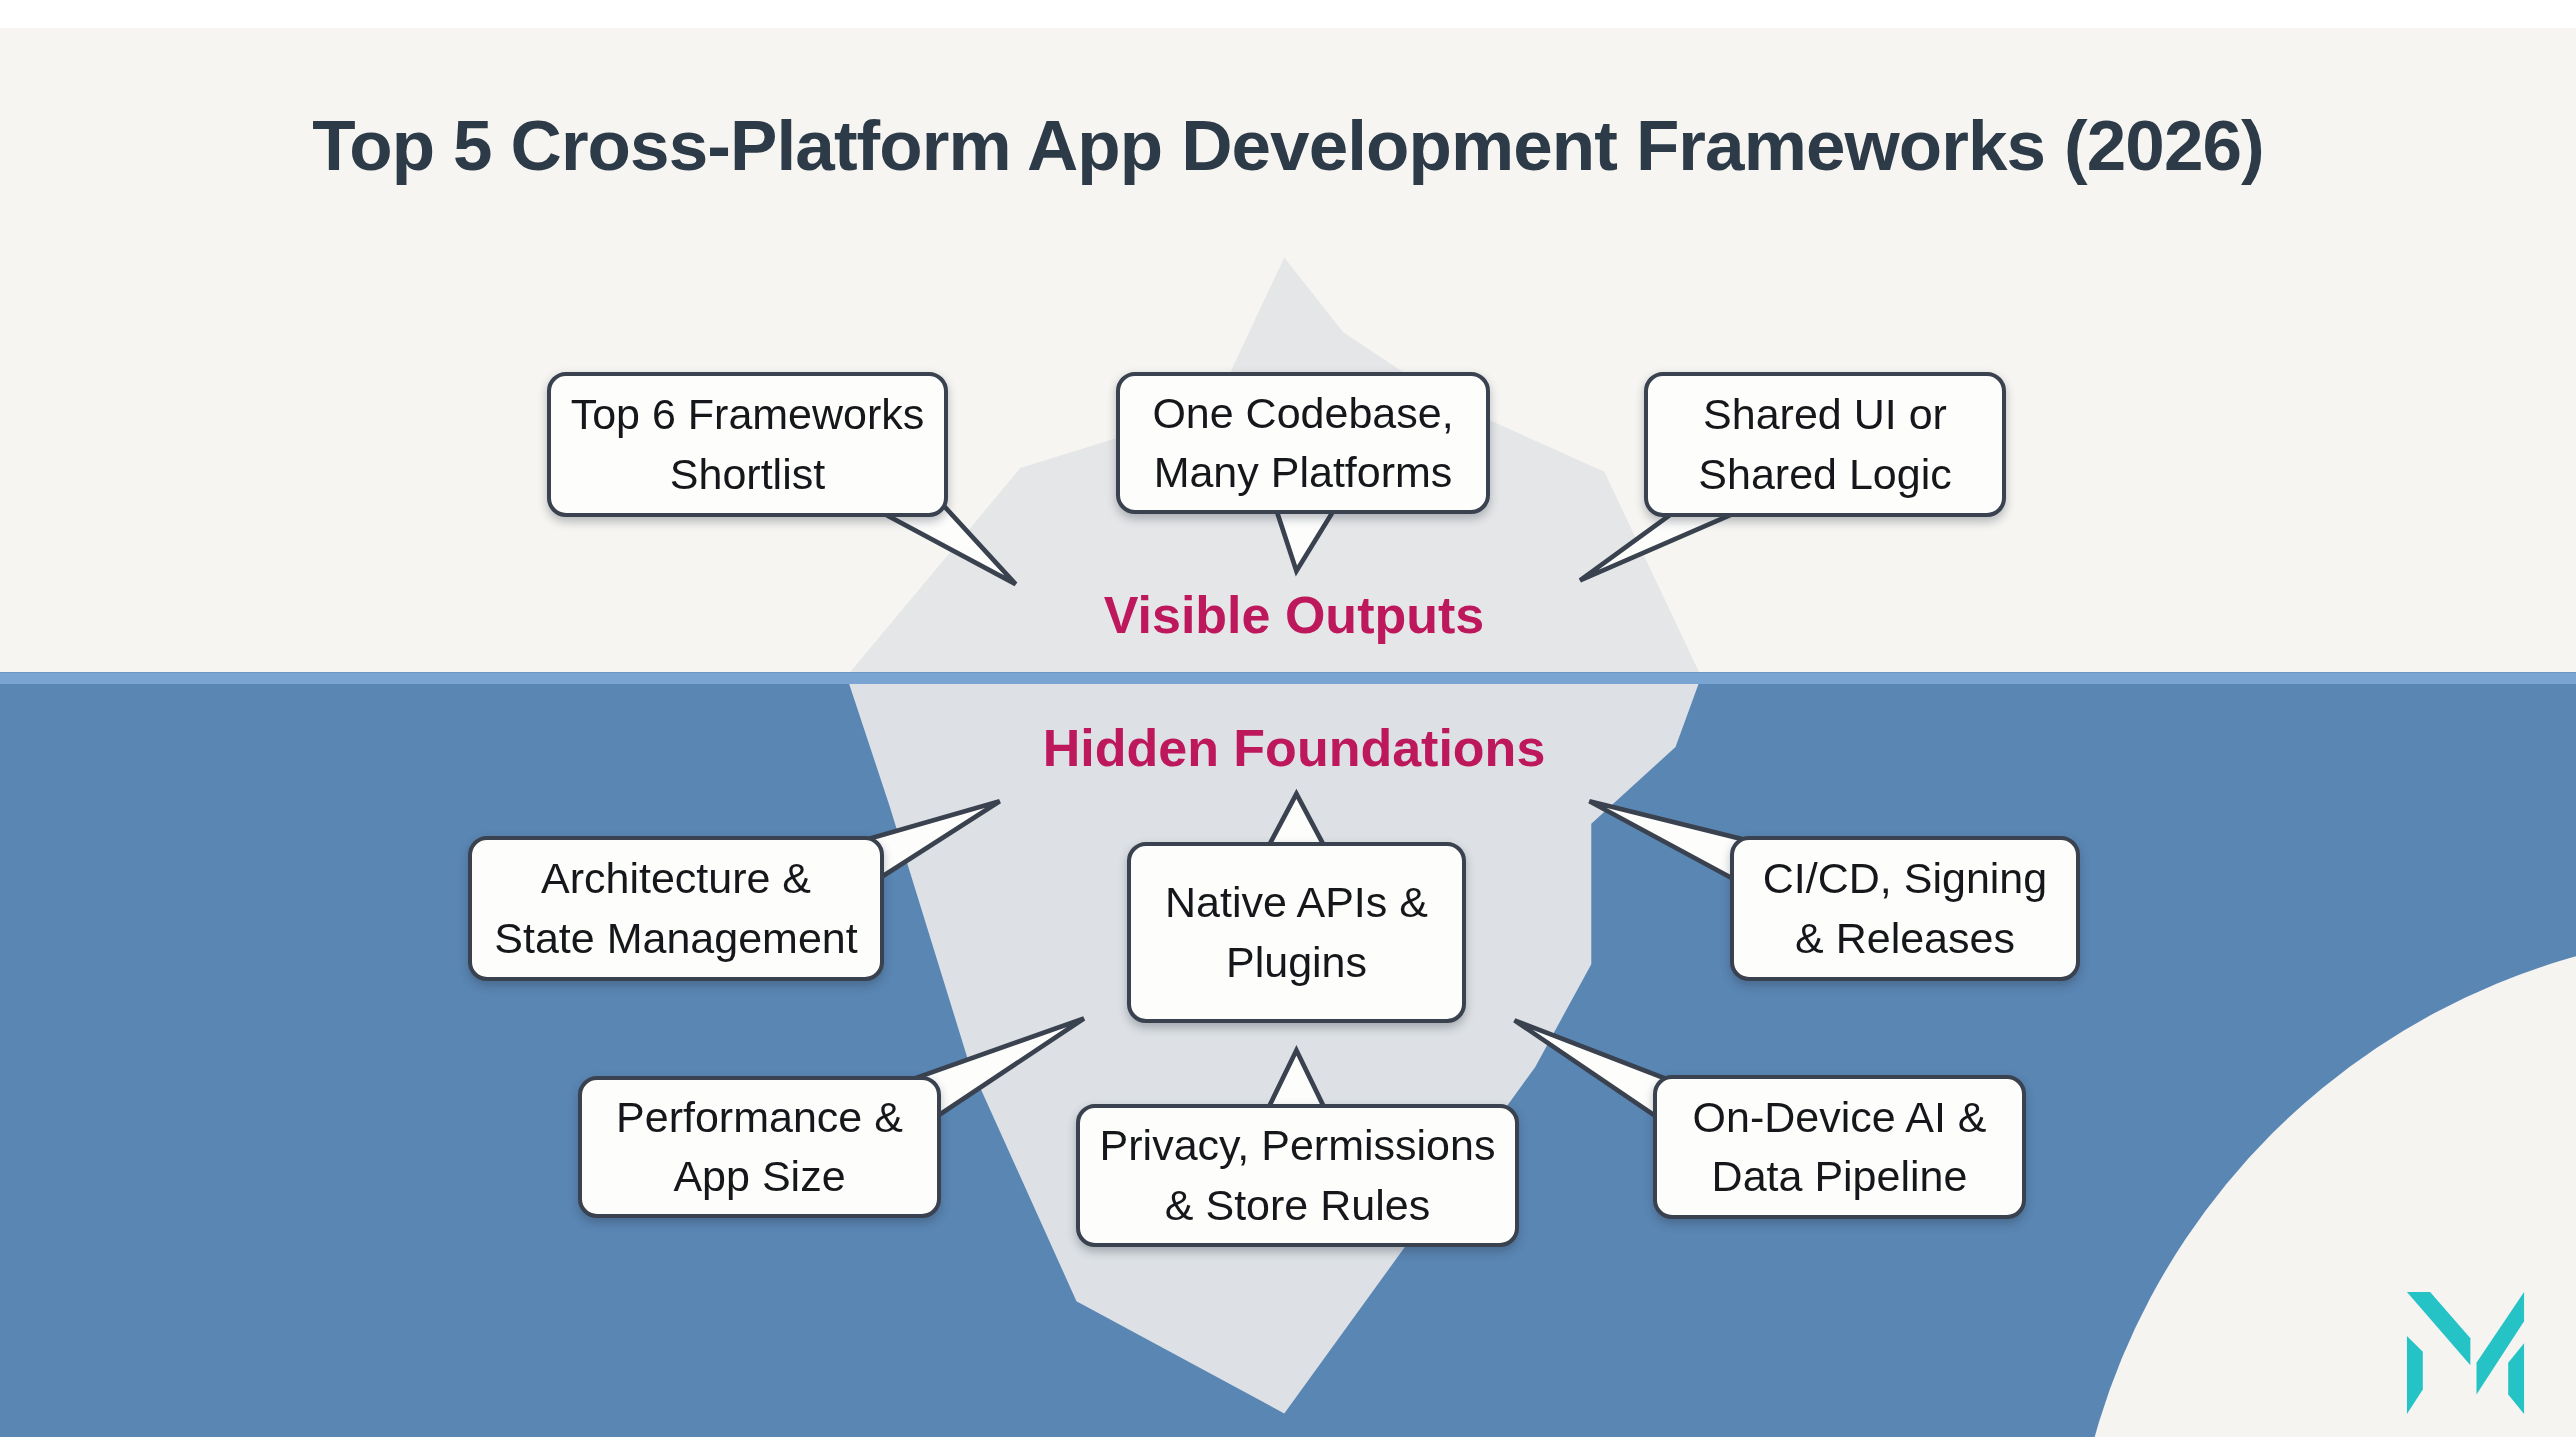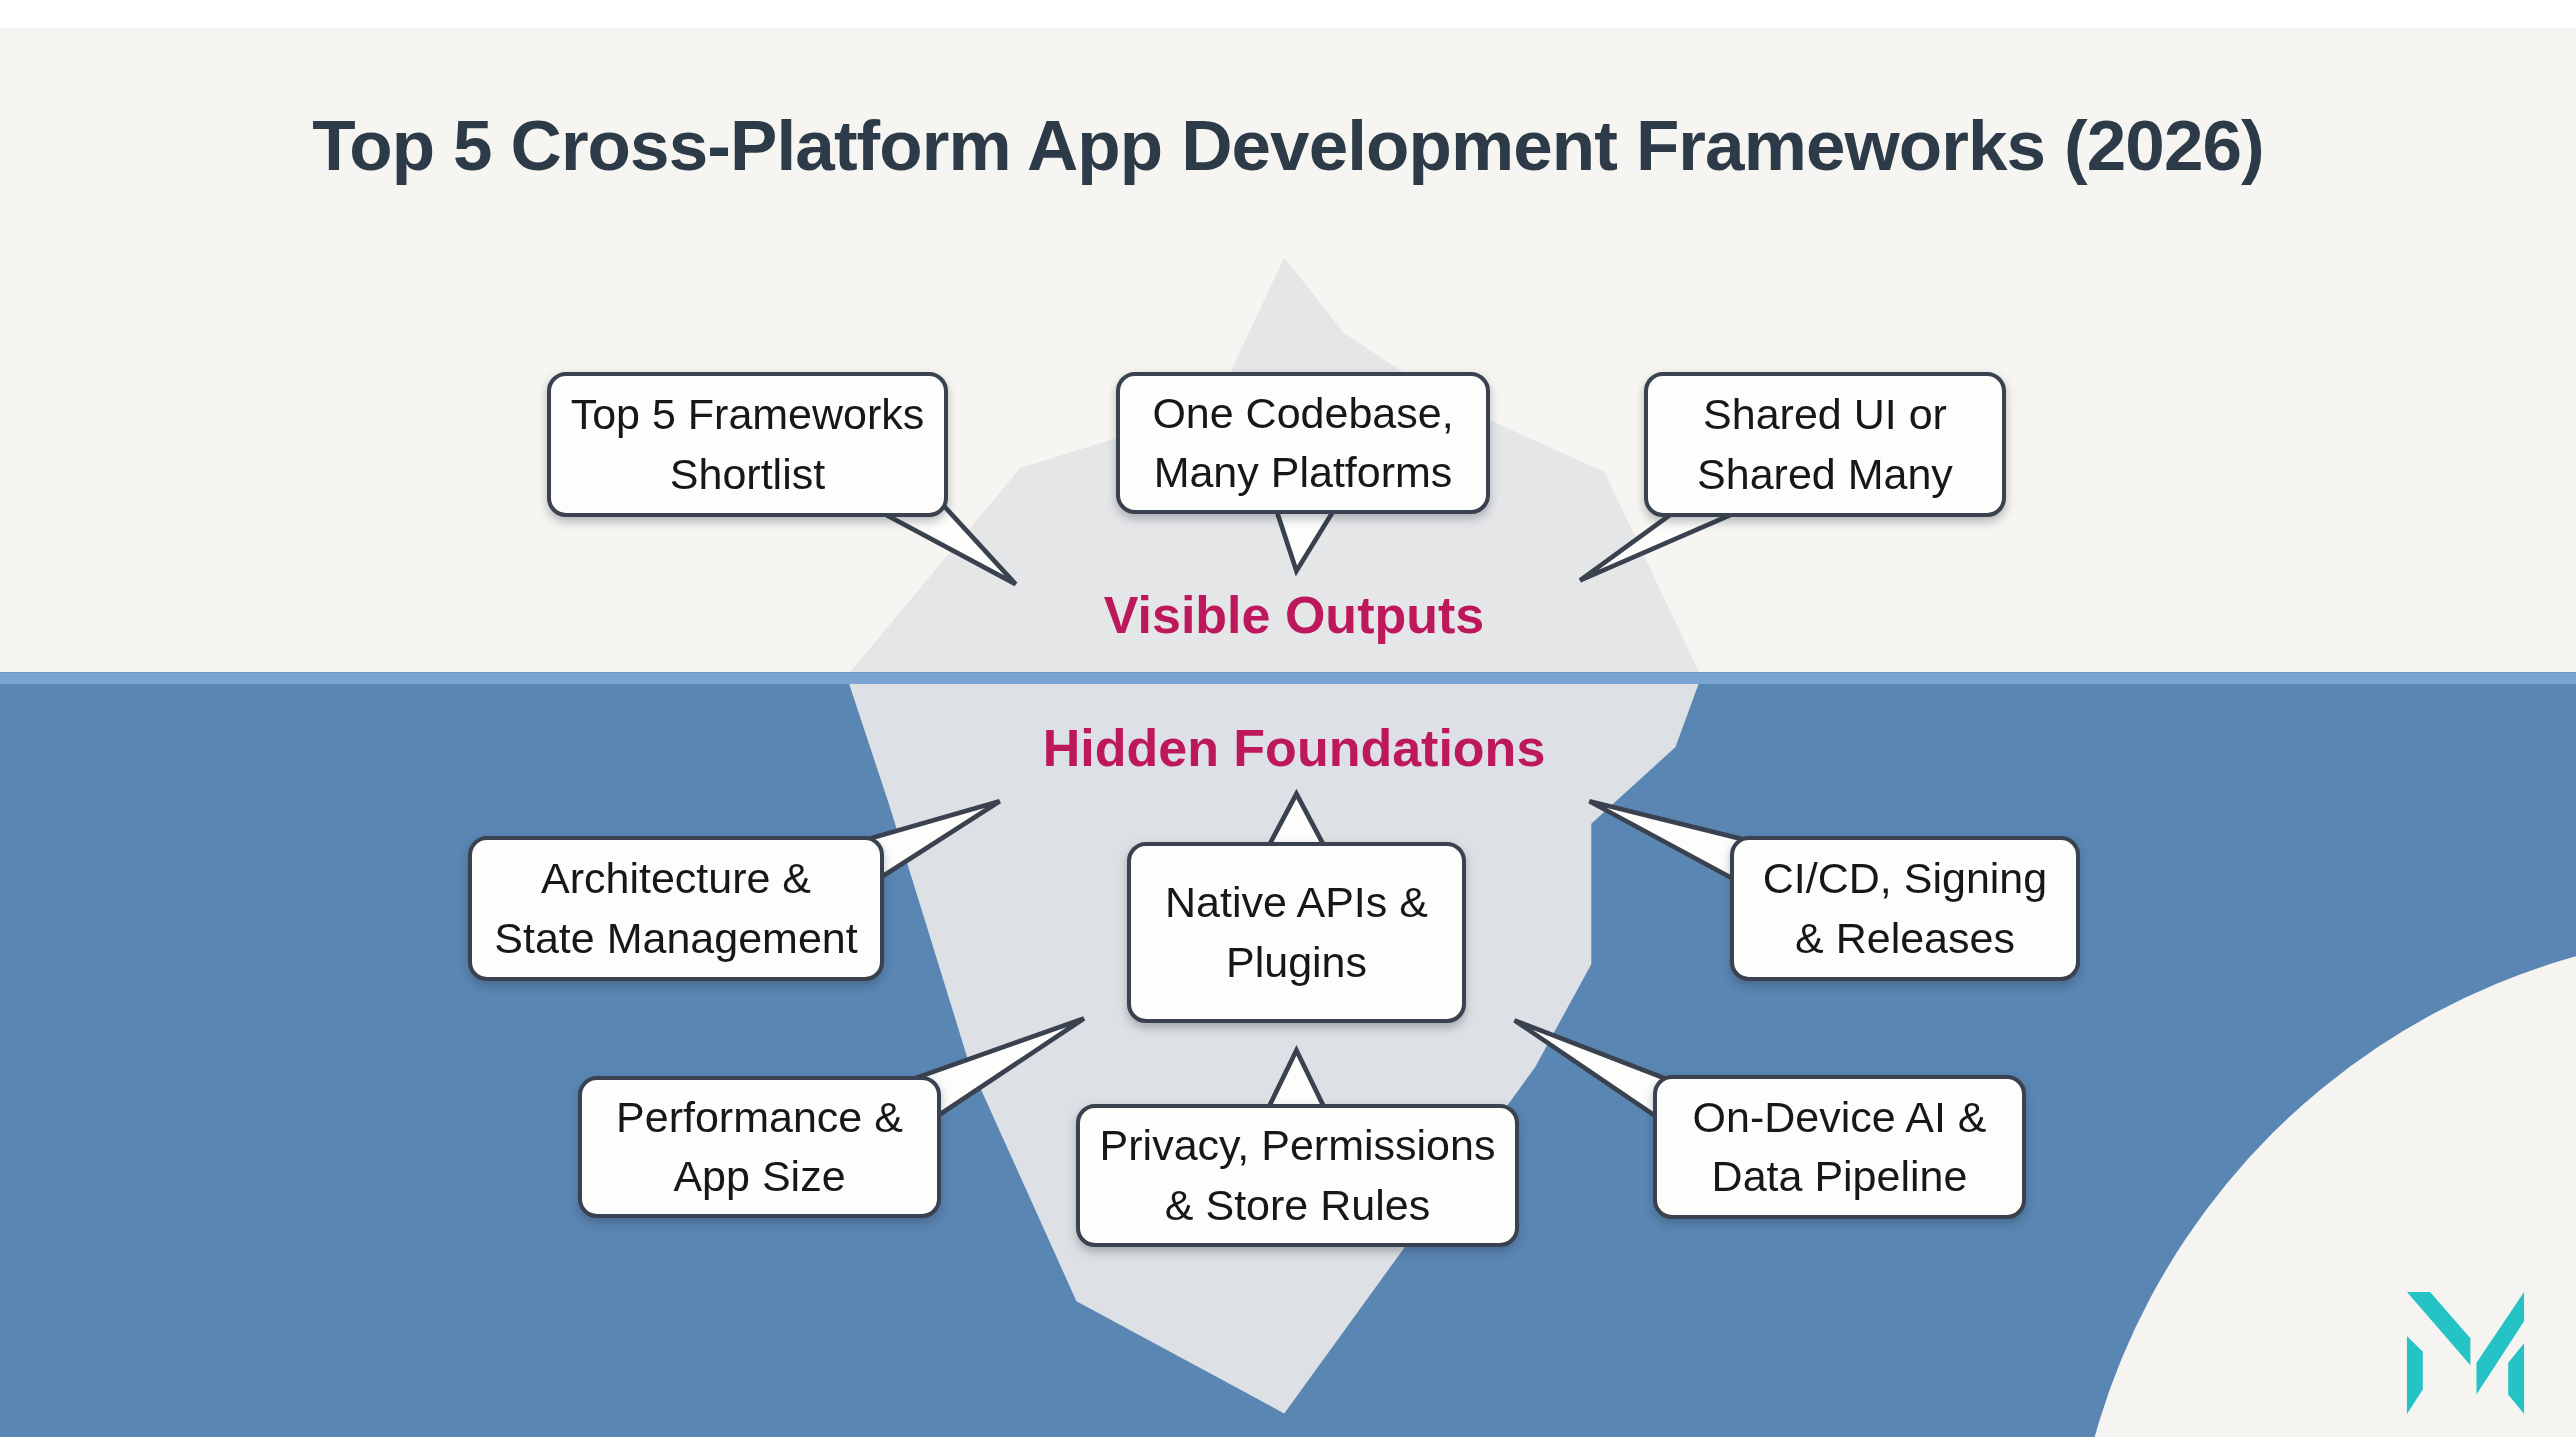--- a/index.html
+++ b/index.html
@@ -108,30 +108,30 @@
       <polygon points="1784,1124 1768,1162 1618,1060"></polygon>
     </g>
   </svg>
 
   <div class="waterline"></div>
 
   <div class="zone-label visible-outputs">Visible Outputs</div>
   <div class="zone-label hidden-foundations">Hidden Foundations</div>
 
   <div class="callout b1">
-    <span>Top 5 Frameworks</span>
+    <span>Top 6 Frameworks</span>
     <span>Shortlist</span>
   </div>
   <div class="callout b2">
     <span>One Codebase,</span>
     <span>Many Platforms</span>
   </div>
   <div class="callout b3">
     <span>Shared UI or</span>
-    <span>Shared Many</span>
+    <span>Shared Logic</span>
   </div>
   <div class="callout b4">
     <span>Architecture &amp;</span>
     <span>State Management</span>
   </div>
   <div class="callout b5">
     <span>Native APIs &amp;</span>
     <span>Plugins</span>
   </div>
   <div class="callout b6">

